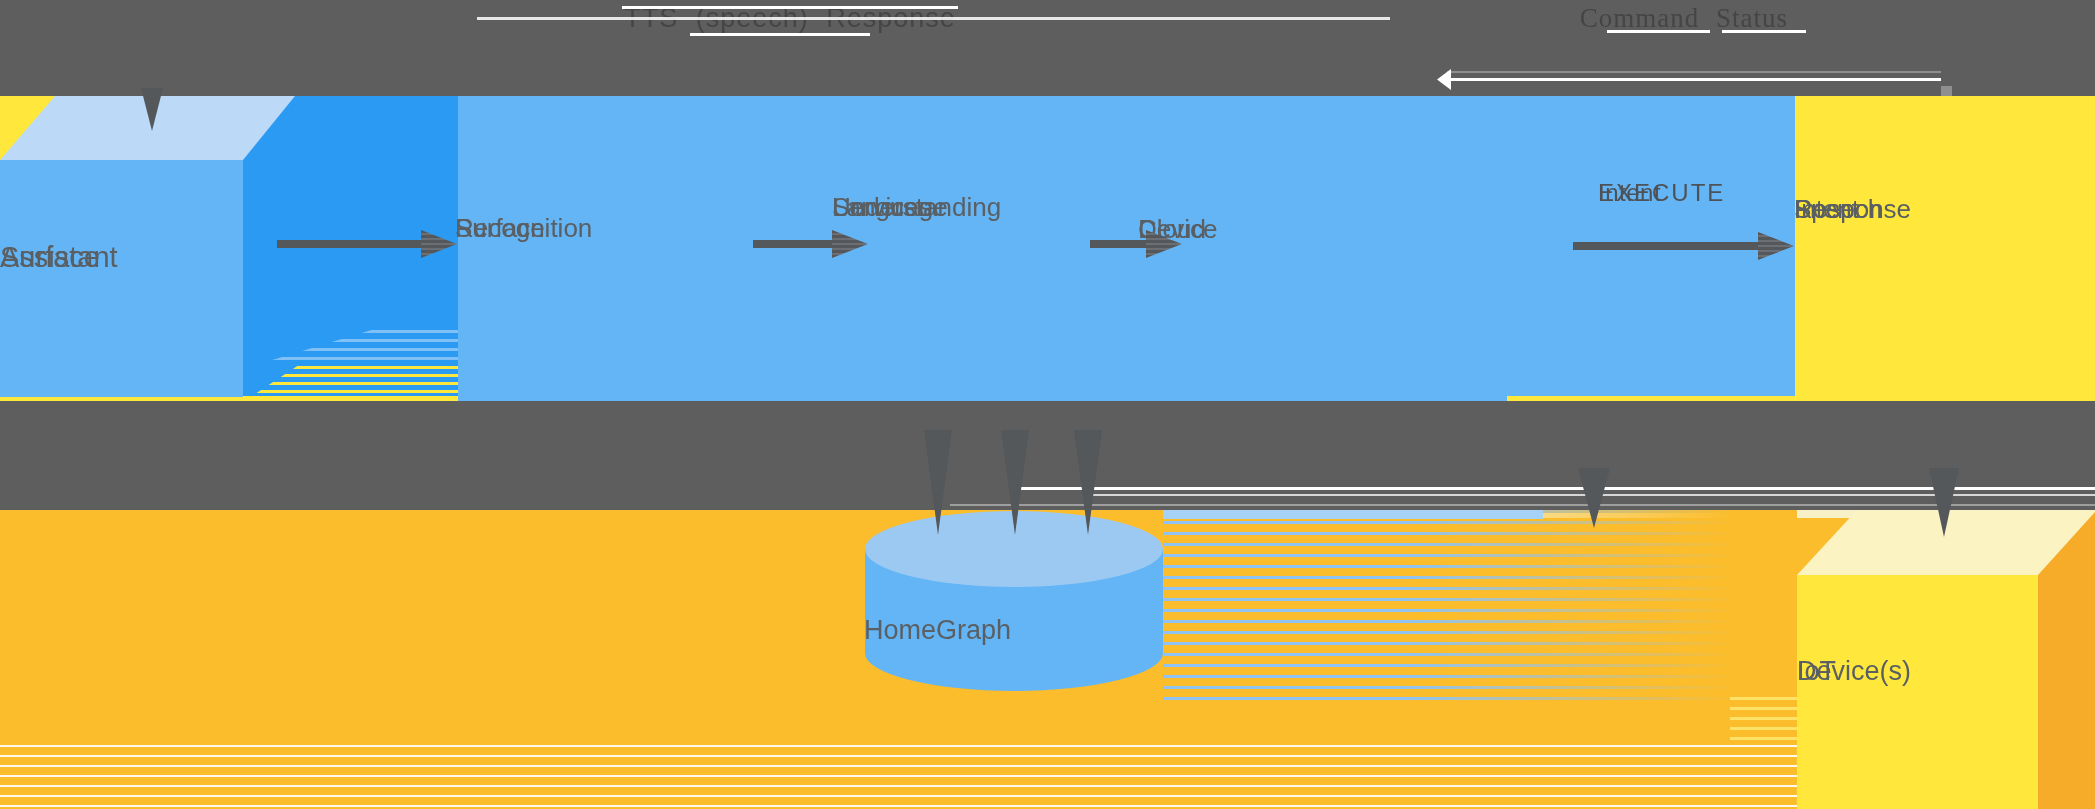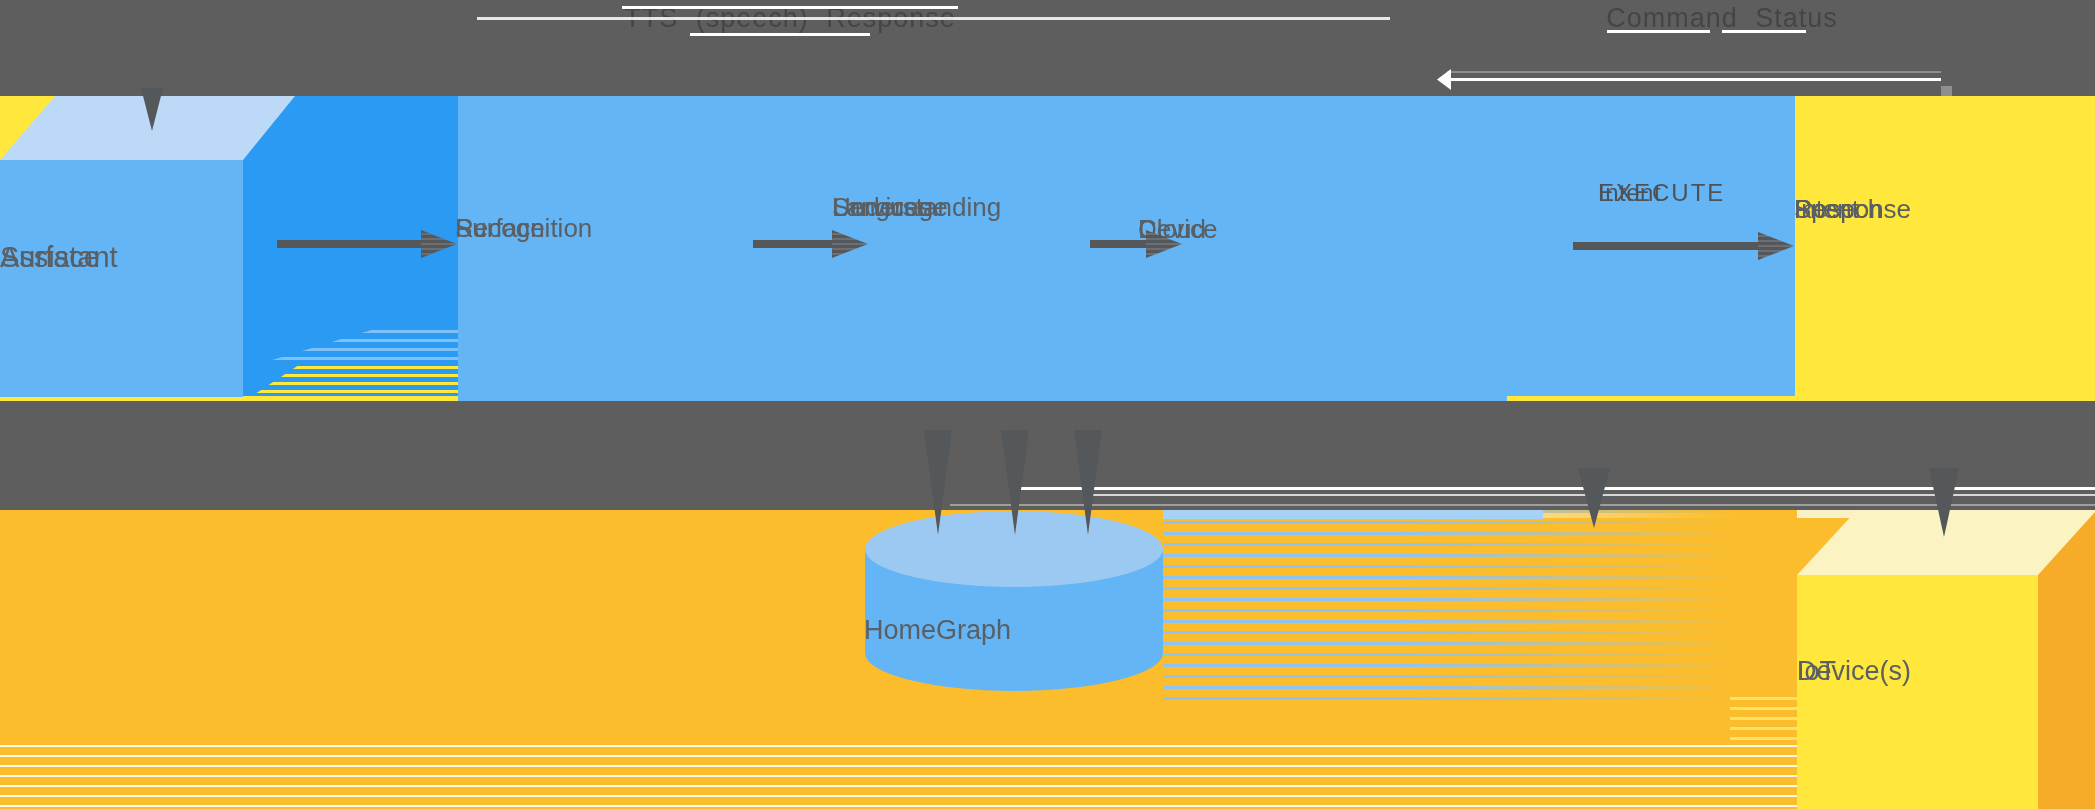--- a/index.html
+++ b/index.html
@@ -51,21 +51,21 @@
   .lbl-smart{left:1138px;top:113px;width:300px;font-size:26px;line-height:40px;}
   .lbl-partner{left:1794px;top:94px;width:300px;font-size:26px;line-height:39px;}
   .lbl-execute{left:1598px;top:82px;width:220px;font-size:24px;line-height:29px;
     color:#4E5256;letter-spacing:2px;}
   .lbl-execute .l2{letter-spacing:0.5px;}
   .lbl-homegraph{left:864px;top:105px;width:300px;font-size:27px;line-height:30px;}
   .lbl-iot{left:1797px;top:141px;width:241px;font-size:27px;line-height:41px;}
   .band-lbl{top:3px;font-size:27px;line-height:30px;text-align:center;
     color:var(--band-text);font-weight:500;letter-spacing:1px;word-spacing:9px;}
   .band-lbl-tts{left:560px;width:460px;}
-  .band-lbl-cmd{left:1492px;width:460px;}
+  .band-lbl-cmd{left:1454px;width:460px;font-family:Liberation Serif, serif;}
 
   
   .shaft{height:8px;background:var(--arrow-gray);}
   .head{width:36px;height:28px;clip-path:polygon(0 0,0 100%,100% 50%);
     background:repeating-linear-gradient(180deg,var(--arrow-gray) 0 3px,#6b6f73 3px 5px);}
   .a1s{left:277px;top:144px;width:146px;} .a1h{left:421px;top:134px;}
   .a2s{left:753px;top:144px;width:80px;}  .a2h{left:832px;top:134px;}
   .a3s{left:1090px;top:144px;width:62px;} .a3h{left:1146px;top:134px;}
   .a4s{left:1573px;top:146px;width:188px;}.a4h{left:1758px;top:136px;}
 

